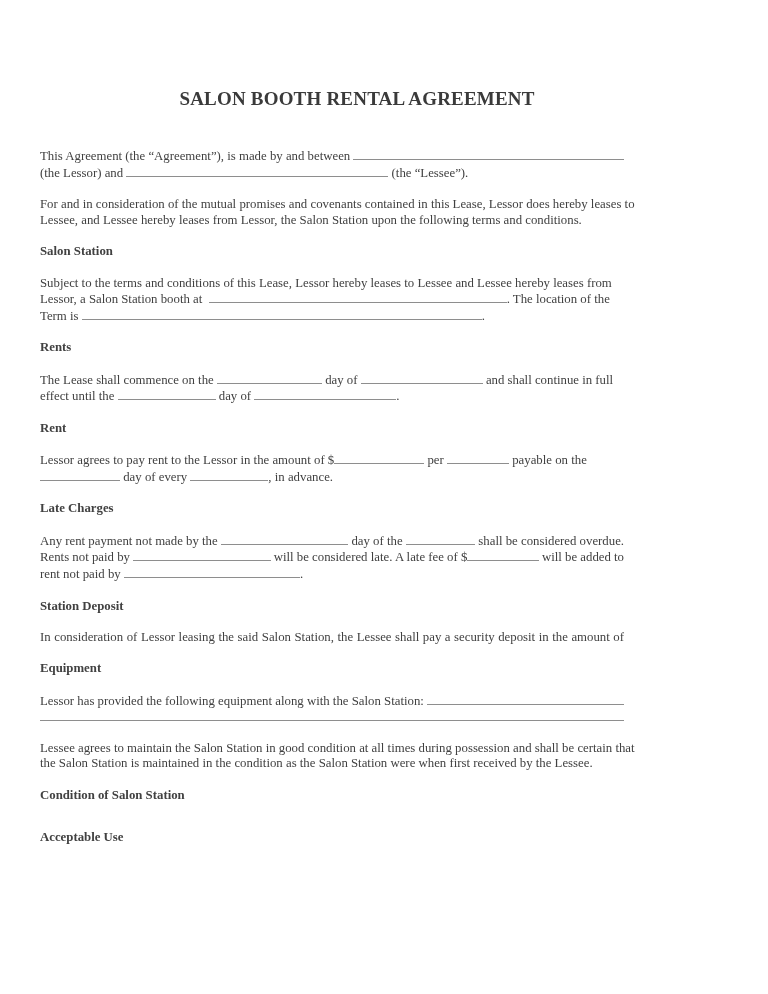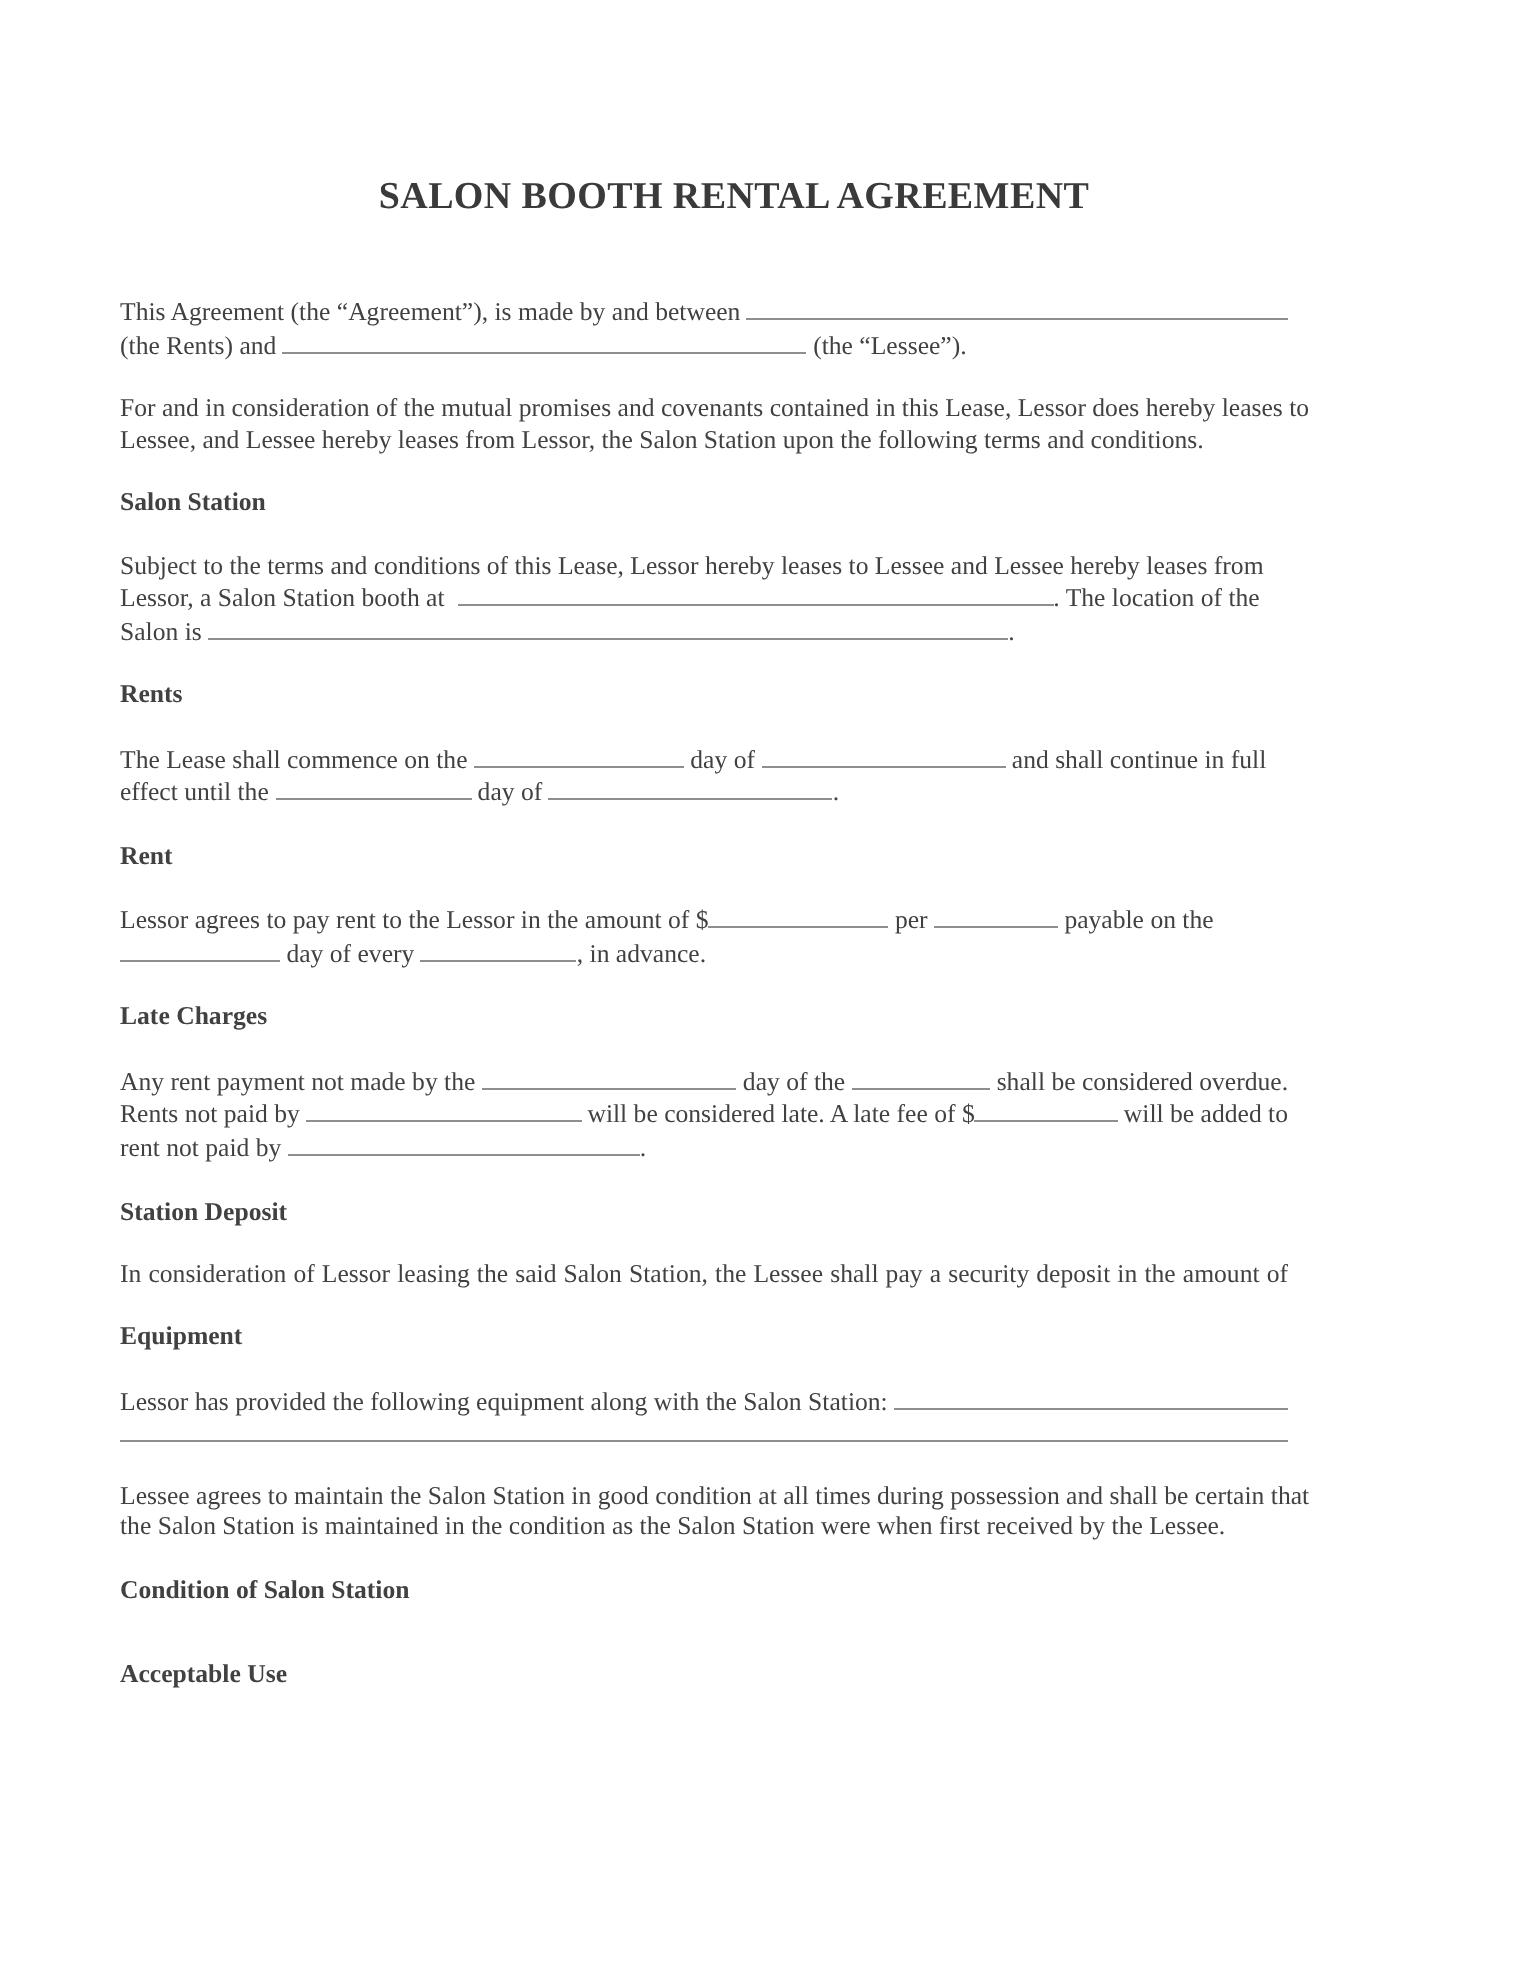--- a/index.html
+++ b/index.html
@@ -1,20 +1,20 @@
 <!DOCTYPE html>
 <html style="--text: #414141; --title: #3a3a3a; --rule: #8e8e8e;"><head>
 <meta charset="utf-8">
 <style>
   html,body{margin:0;padding:0;background:#ffffff;}
   .page{
     position:relative;
     width:768px;height:994px;
     box-sizing:border-box;
-    padding:86px 94px 0 60px;
+    padding:86px 94px 0 40px;
     background:#ffffff;
     overflow:hidden;
     font-family:"Liberation Serif","DejaVu Serif",serif;
     color:var(--text,#414141);
     font-size:12.8px;
     line-height:15.7px;
   }
   .title{
     text-align:center;
     font-weight:bold;
@@ -54,21 +54,21 @@
 
 <div class="page">
   <div class="title">SALON BOOTH RENTAL AGREEMENT</div>
   <div class="doc">
       <div class="blk para">
         <div class="line">
           <span class="txt">This Agreement (the “Agreement”), is made by and between </span>
           <span class="blank grow" style="flex-basis: 200px;"></span>
         </div>
         <div class="line">
-          <span class="txt">(the Rents) and </span>
+          <span class="txt">(the Lessor) and </span>
           <span class="blank" style="flex-basis: 262px; width: 262px;"></span>
           <span class="txt"> (the “Lessee”).</span>
         </div>
       </div>
       <div class="blk para">
         <div class="line just"><span class="txt">For and in consideration of the mutual promises and covenants contained in this Lease, Lessor does hereby leases to</span></div>
         <div class="line">
           <span class="txt">Lessee, and Lessee hereby leases from Lessor, the Salon Station upon the following terms and conditions.</span>
         </div>
       </div>
@@ -76,21 +76,21 @@
       <div class="blk para">
         <div class="line">
           <span class="txt">Subject to the terms and conditions of this Lease, Lessor hereby leases to Lessee and Lessee hereby leases from</span>
         </div>
         <div class="line">
           <span class="txt">Lessor, a Salon Station booth at  </span>
           <span class="blank" style="flex-basis: 298px; width: 298px;"></span>
           <span class="txt">. The location of the</span>
         </div>
         <div class="line">
-          <span class="txt">Salon is </span>
+          <span class="txt">Term is </span>
           <span class="blank" style="flex-basis: 400px; width: 400px;"></span>
           <span class="txt">.</span>
         </div>
       </div>
       <div class="blk heading">Rents</div>
       <div class="blk para">
         <div class="line">
           <span class="txt">The Lease shall commence on the </span>
           <span class="blank" style="flex-basis: 105px; width: 105px;"></span>
           <span class="txt"> day of </span>

